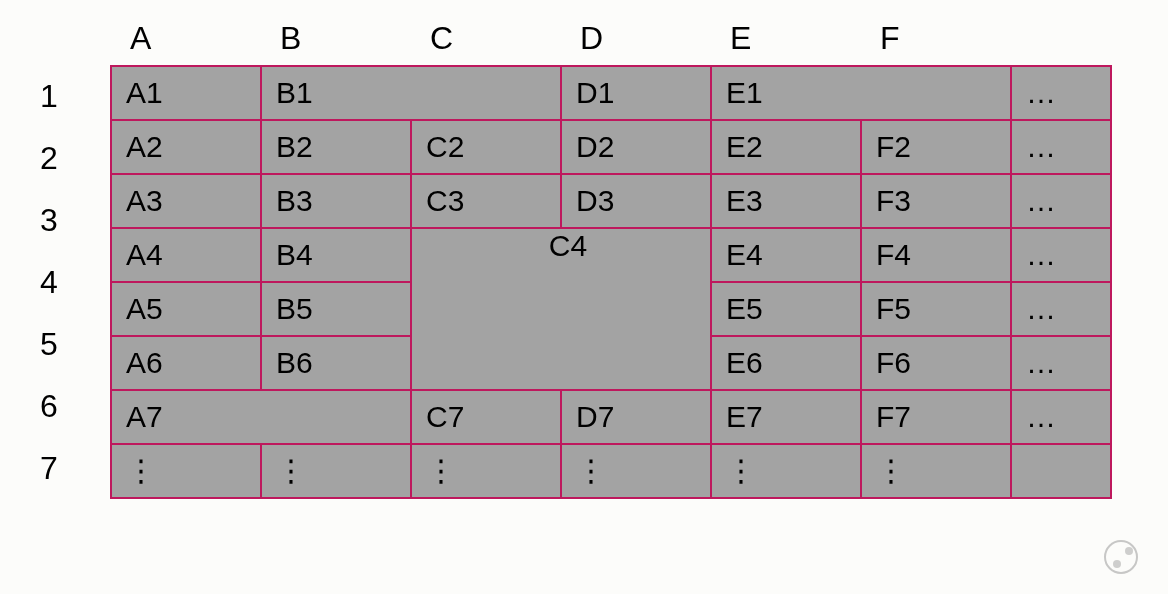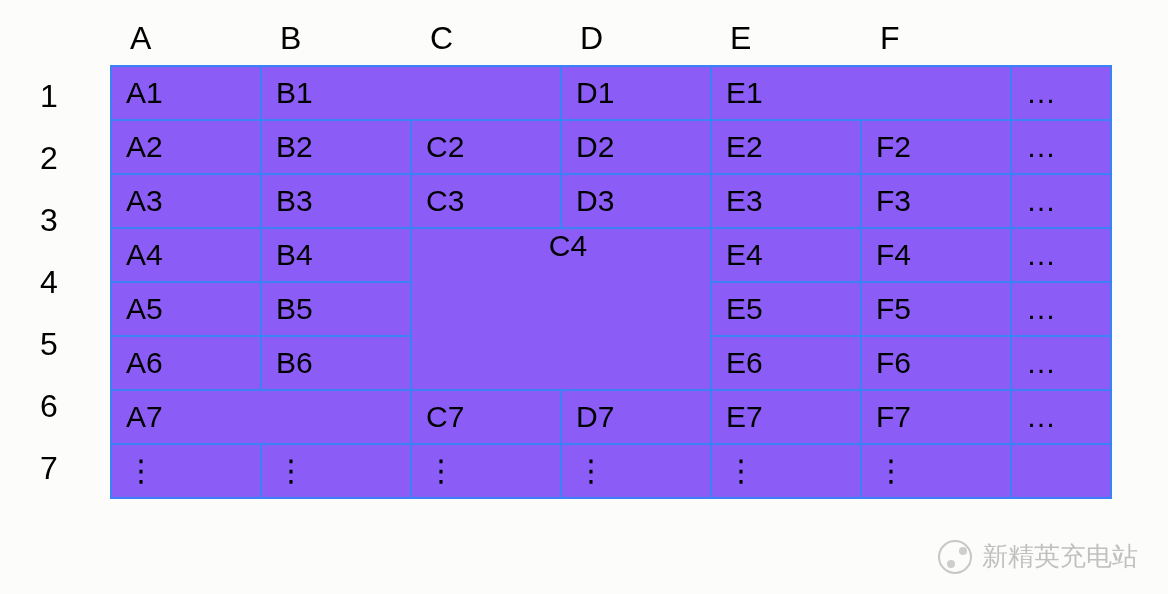--- a/index.html
+++ b/index.html
@@ -42,28 +42,28 @@
       height: 62px;
       display: flex;
       align-items: center;
       padding-left: 20px;
     }
     table.grid {
       border-collapse: collapse;
       table-layout: fixed;
     }
     table.grid td {
-      border: 2px solid #3b82f6;
+      border: 2px solid #be185d;
       width: 150px;
       height: 44px;
       font-size: 30px;
       color: #000;
       padding-left: 14px;
       vertical-align: middle;
-      background: #8b5cf6;
+      background: #a3a3a3;
     }
     table.grid td.narrow {
       width: 100px;
     }
     .vdots {
       font-size: 30px;
       line-height: 0.9;
       letter-spacing: -2px;
     }
     .watermark {
@@ -182,14 +182,13 @@
         <td><span class="vdots">⋮</span></td>
         <td class="narrow"></td>
       </tr>
     </tbody>
       </table>
   </div>
 </div>
 
 <div class="watermark">
   <span class="wm-icon"></span>
-  <span>新精英充电站</span>
 </div>
 
 </body></html>

